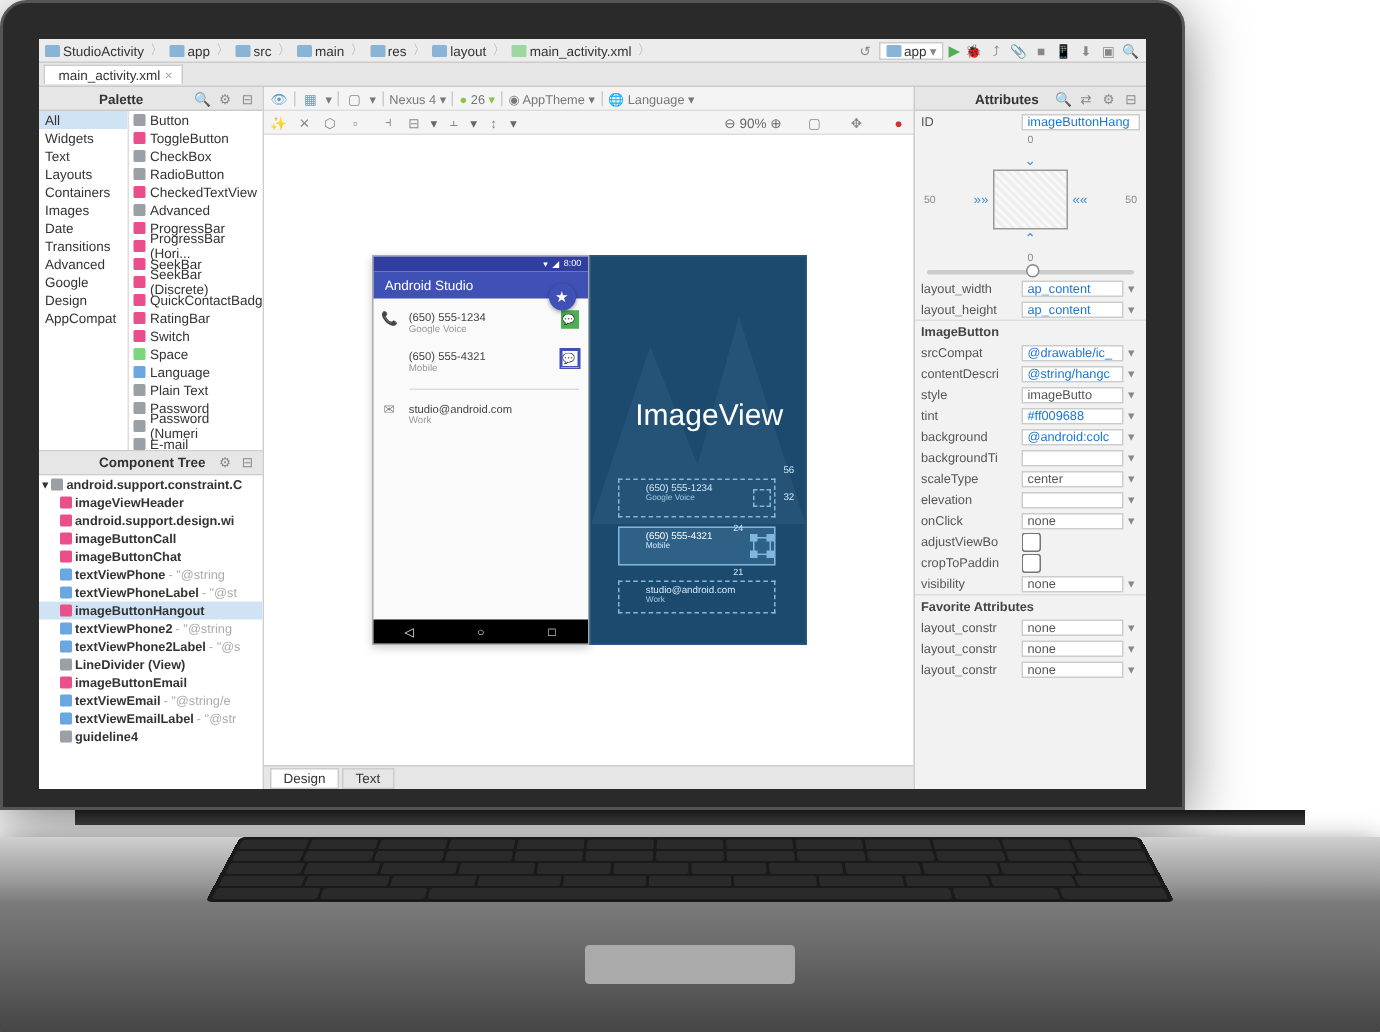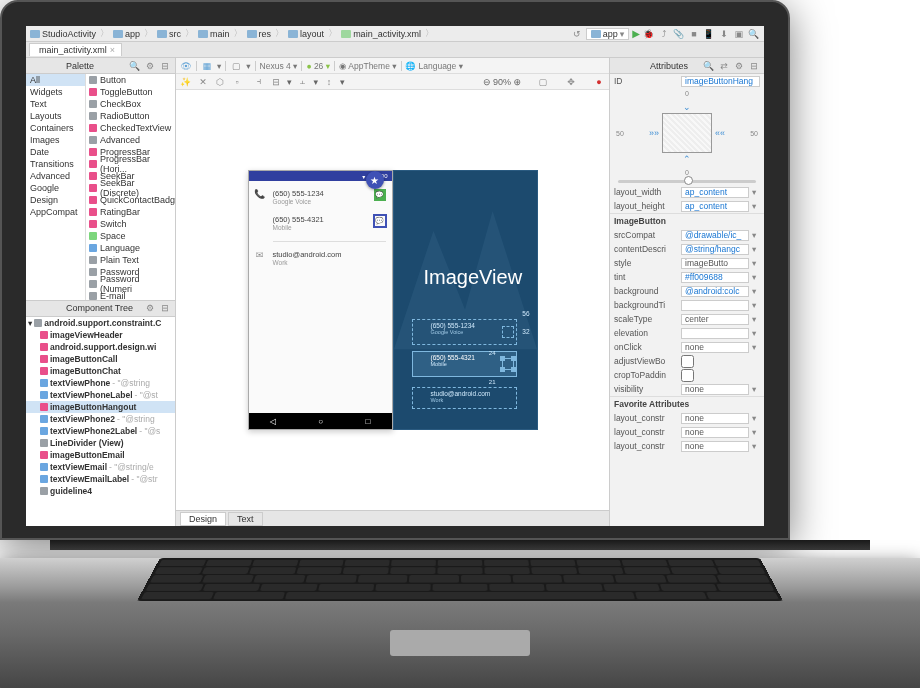--- a/index.html
+++ b/index.html
@@ -44,21 +44,21 @@
 .run-play { color: #4caf50; font-size: 10px; }
 .tb-icon { width: 12px; height: 12px; display: inline-flex; align-items: center; justify-content: center; color: #888; font-size: 9px; }
 
 .tabbar { height: 16px; display: flex; align-items: center; background: #e6e6e6; border-bottom: 1px solid #ccc; padding: 0 3px; }
 .tabbar .tab { background: #fff; border: 1px solid #ccc; border-bottom: none; padding: 1px 6px; display: flex; gap: 3px; align-items: center; }
 .close-x { color: #aaa; }
 
 .main { flex: 1; display: flex; min-height: 0; }
 .left { width: 150px; border-right: 1px solid #ccc; display: flex; flex-direction: column; }
 .panel-header { height: 16px; background: #e6e6e6; border-bottom: 1px solid #ccc; display: flex; align-items: center; padding: 0 4px; gap: 3px; }
-.panel-title { flex: 1; font-weight: 400; font-size: 9px; padding-left: 36px; }
+.panel-title { flex: 1; font-weight: 700; font-size: 9px; padding-left: 36px; }
 .palette-body { flex: 1; display: flex; min-height: 0; }
 .palette-cats { width: 60px; background: #fff; border-right: 1px solid #ddd; overflow: hidden; }
 .palette-cats div { padding: 1px 4px; cursor: default; }
 .palette-cats .sel { background: #d0e3f5; }
 .palette-items { flex: 1; background: #fff; overflow: hidden; }
 .palette-items .row { display: flex; align-items: center; gap: 3px; padding: 0 3px; height: 12px; }
 .pi-icon { width: 8px; height: 8px; border-radius: 1px; flex-shrink: 0; }
 
 .tree-panel { flex: 1; display: flex; flex-direction: column; min-height: 0; border-top: 1px solid #ccc; }
 .tree-body { flex: 1; overflow: hidden; background: #fff; font-size: 8.5px; }
@@ -421,20 +421,23 @@
             </div>
 
             <div class="canvas">
 
               <div class="device">
                 <div class="statusbar">
                     <span>▾</span>
                     <span>◢</span>
                     <span>8:00</span>
                   </div>
+                <div class="appbar">
+                    <span>Android Studio</span>
+                  </div>
                 <div class="fab-wrap">
                     <div class="fab">★</div>
                   </div>
                 <div class="content">
                   <div class="contact-row">
                     <div class="contact-icon">📞</div>
                     <div class="contact-info">
                         <div class="p1">(650) 555-1234</div>
                         <div class="p2">Google Voice</div>
                       </div>

